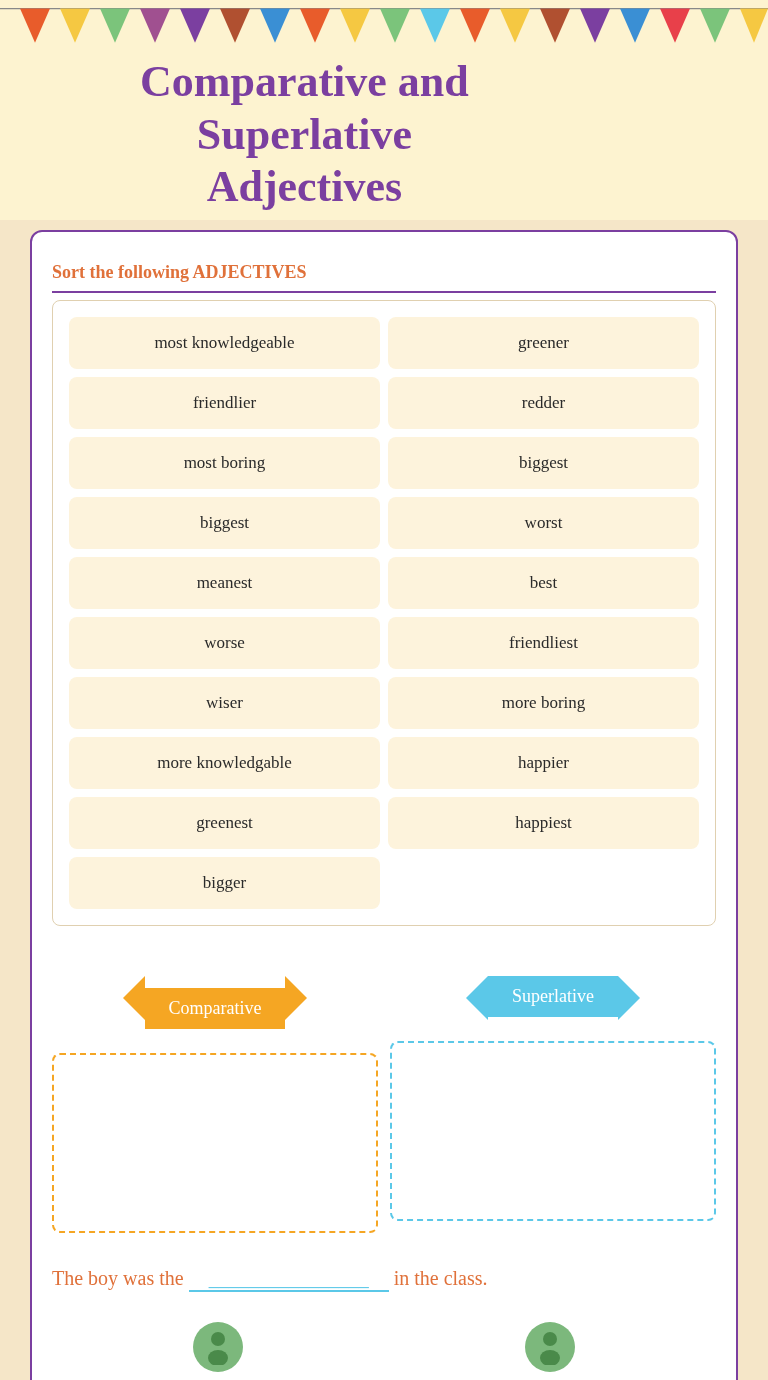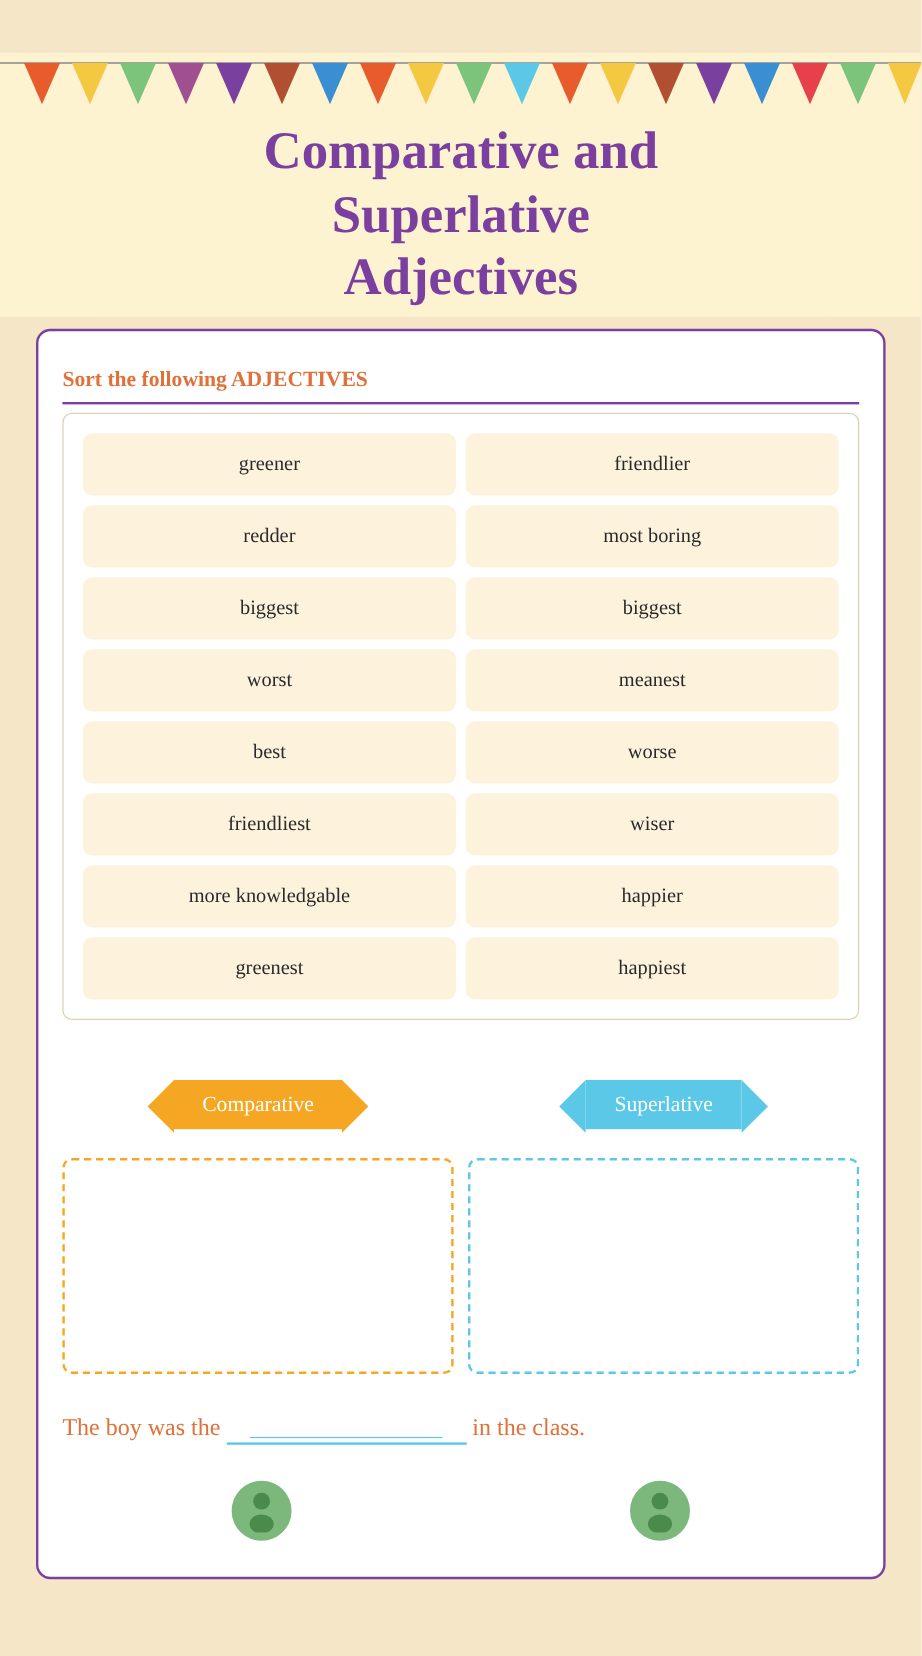--- a/index.html
+++ b/index.html
@@ -14,23 +14,21 @@
     }
 
     
     .banner-area {
       width: 100%;
       height: 220px;
       background-color: #fdf3d0;
       position: relative;
       display: flex;
       align-items: center;
-      justify-content: center;
       overflow: hidden;
-      margin-top: 44px;
     }
 
     .banner-title {
       text-align: center;
       color: #7b3fa0;
       font-size: 44px;
       font-weight: bold;
       line-height: 1.2;
       z-index: 2;
       padding: 0 80px;
@@ -191,56 +189,59 @@
     </h1>
   </div>
 </div>
 
 <div class="main-card">
 
   <div class="sort-title">Sort the following ADJECTIVES</div>
 
   <div class="word-grid">
 
+    <div class="word-chip">most knowledgeable</div>
     <div class="word-chip">greener</div>
 
     <div class="word-chip">friendlier</div>
     <div class="word-chip">redder</div>
 
     <div class="word-chip">most boring</div>
     <div class="word-chip">biggest</div>
 
     <div class="word-chip">biggest</div>
     <div class="word-chip">worst</div>
 
     <div class="word-chip">meanest</div>
     <div class="word-chip">best</div>
 
     <div class="word-chip">worse</div>
     <div class="word-chip">friendliest</div>
 
     <div class="word-chip">wiser</div>
+    <div class="word-chip">more boring</div>
 
     <div class="word-chip">more knowledgable</div>
     <div class="word-chip">happier</div>
 
     <div class="word-chip">greenest</div>
     <div class="word-chip">happiest</div>
 
+    <div class="word-chip">bigger</div>
   </div>
 
   <div class="sort-boxes" style="margin-top: 50px;">
 
     <div class="sort-box-wrapper">
       <div style="display:flex; justify-content:center; margin-bottom:4px;">
 
         <div style="position:relative; display:inline-block;">
 
           <div style="position:absolute; left:-22px; top:0; width:0; height:0; border-top:22px solid transparent; border-bottom:22px solid transparent; border-right:22px solid #f5a623;"></div>
-          <div style="background:#f5a623; color:white; padding:10px 24px; font-size:18px; text-align:center;">Comparative</div>
+          <div style="background:#f5a623; color:white; padding:10px 24px; font-size:18px; text-align:center;margin-top:12px;">Comparative</div>
 
           <div style="position:absolute; right:-22px; top:0; width:0; height:0; border-top:22px solid transparent; border-bottom:22px solid transparent; border-left:22px solid #f5a623;"></div>
         </div>
       </div>
       <div class="sort-drop-box sort-drop-box-comparative"></div>
     </div>
 
     <div class="sort-box-wrapper">
       <div style="display:flex; justify-content:center; margin-bottom:4px;">
         <div style="position:relative; display:inline-block;">

